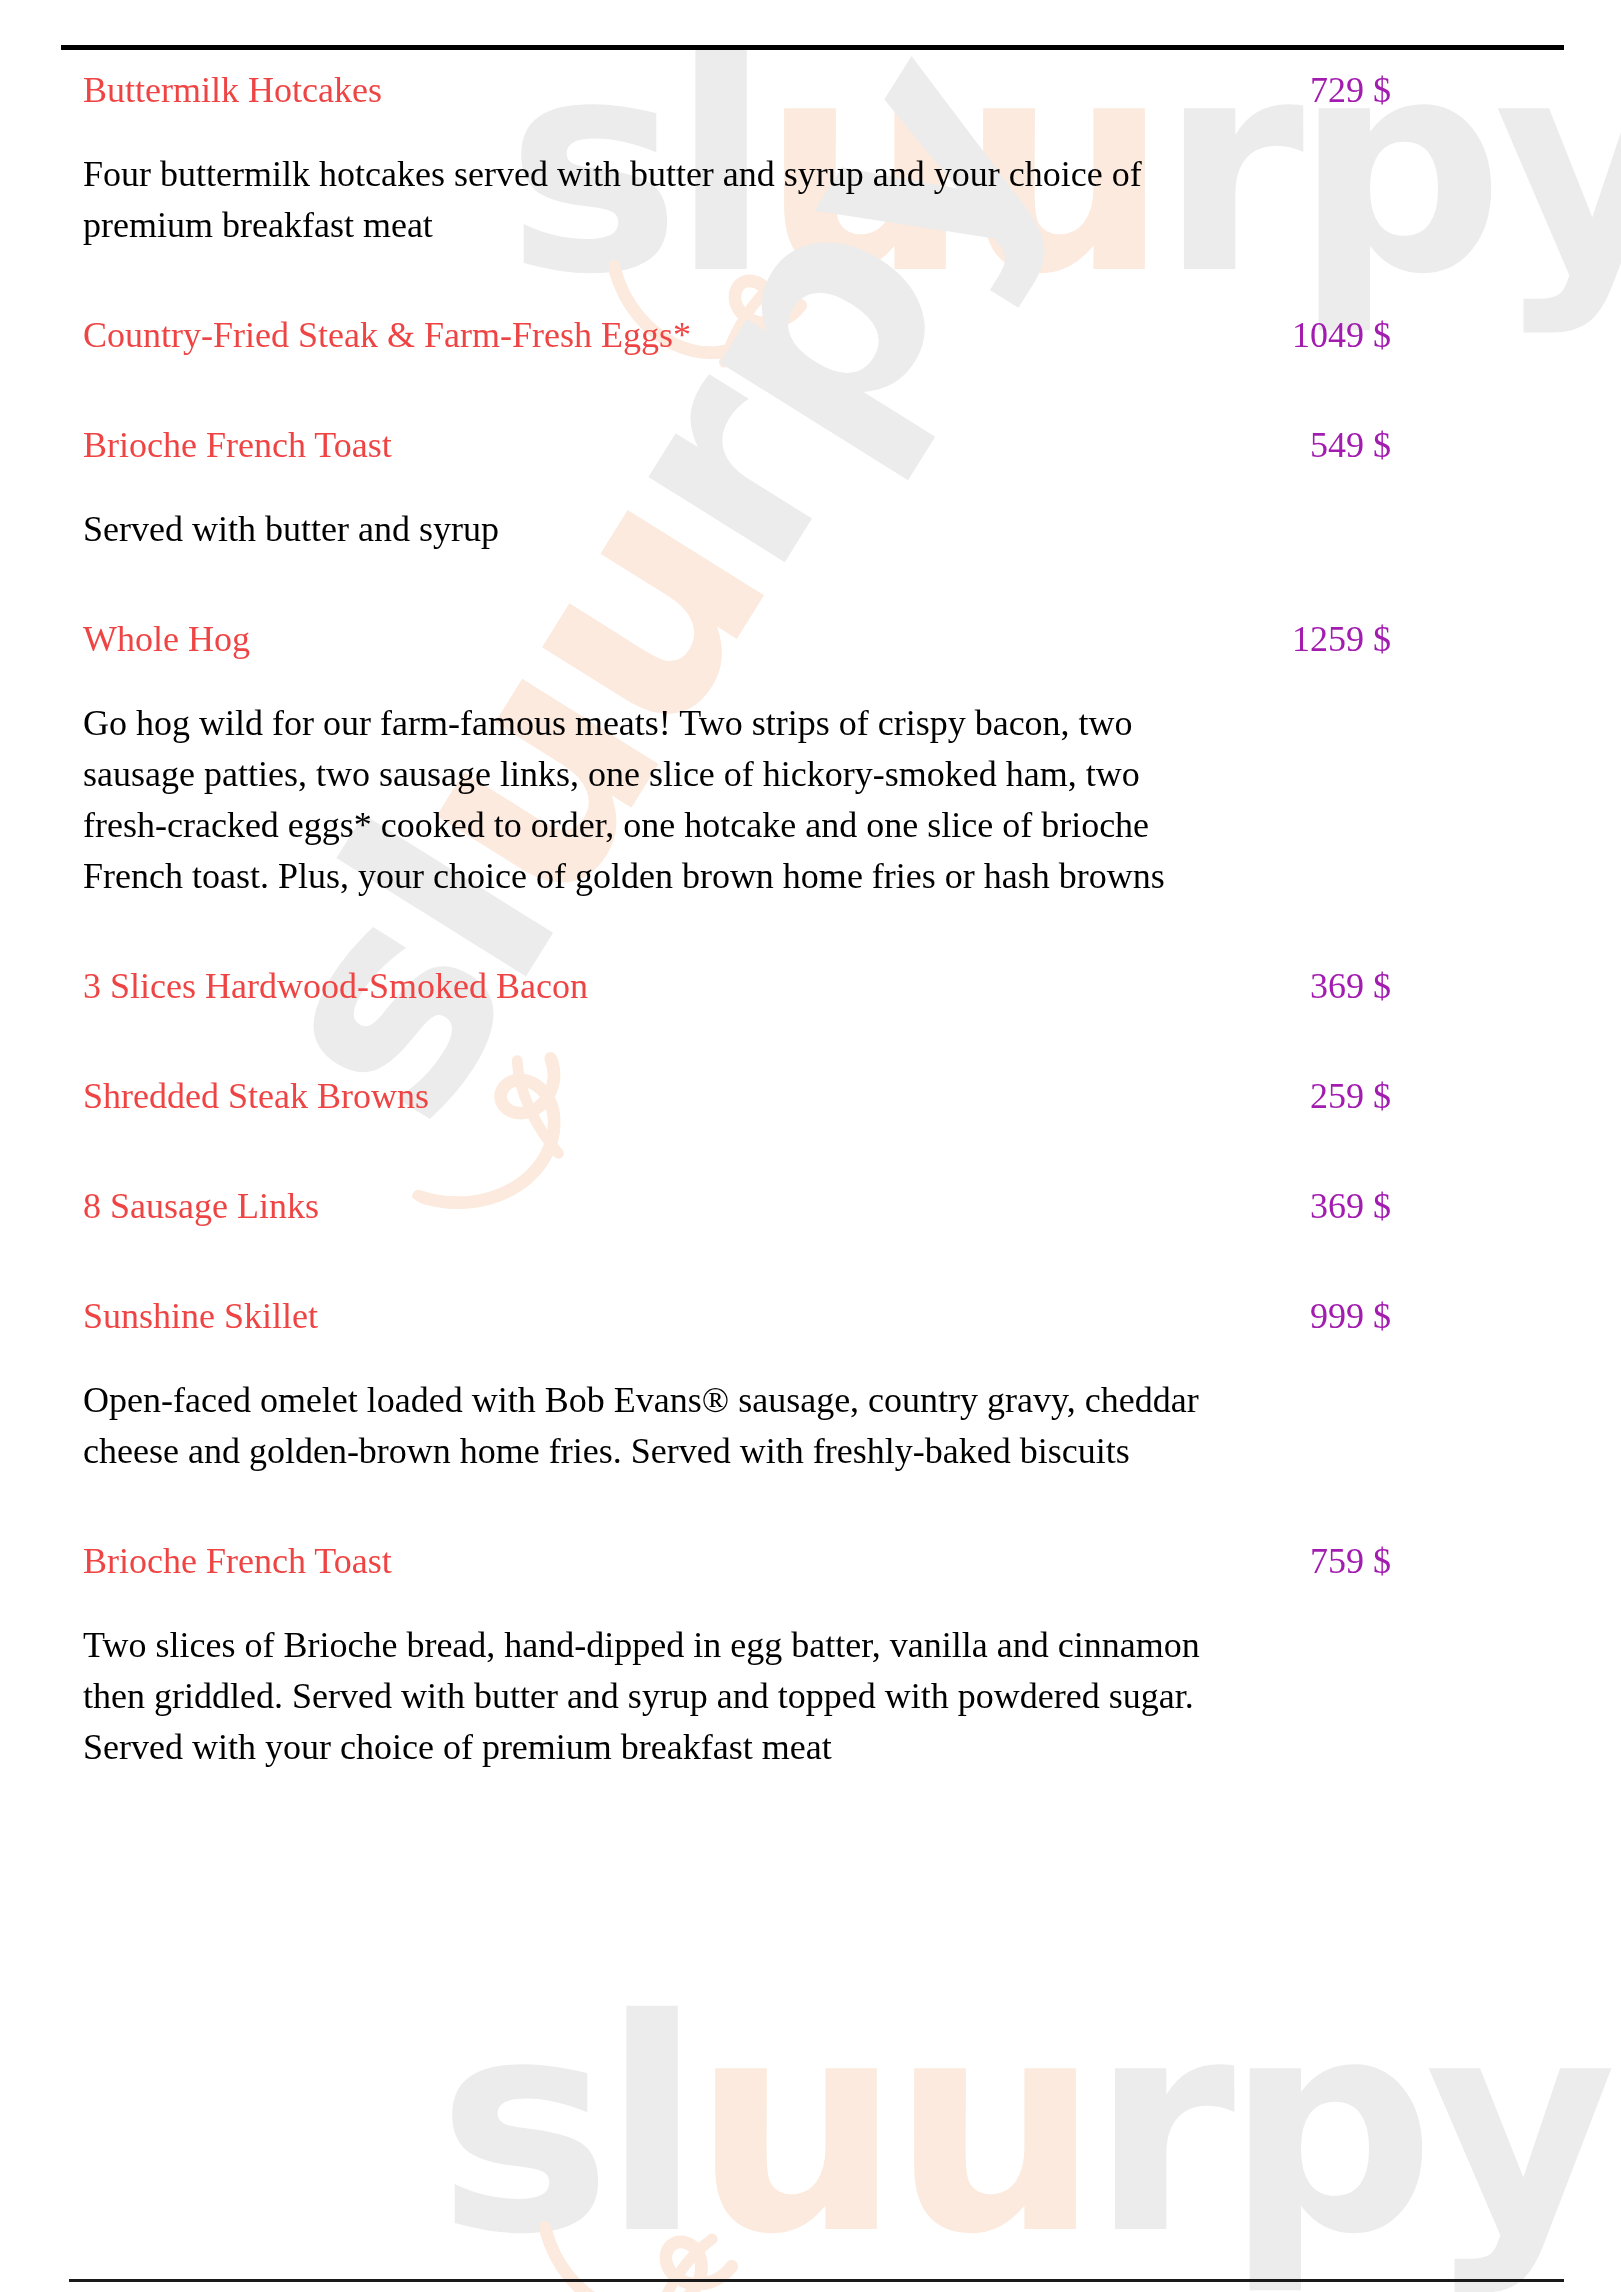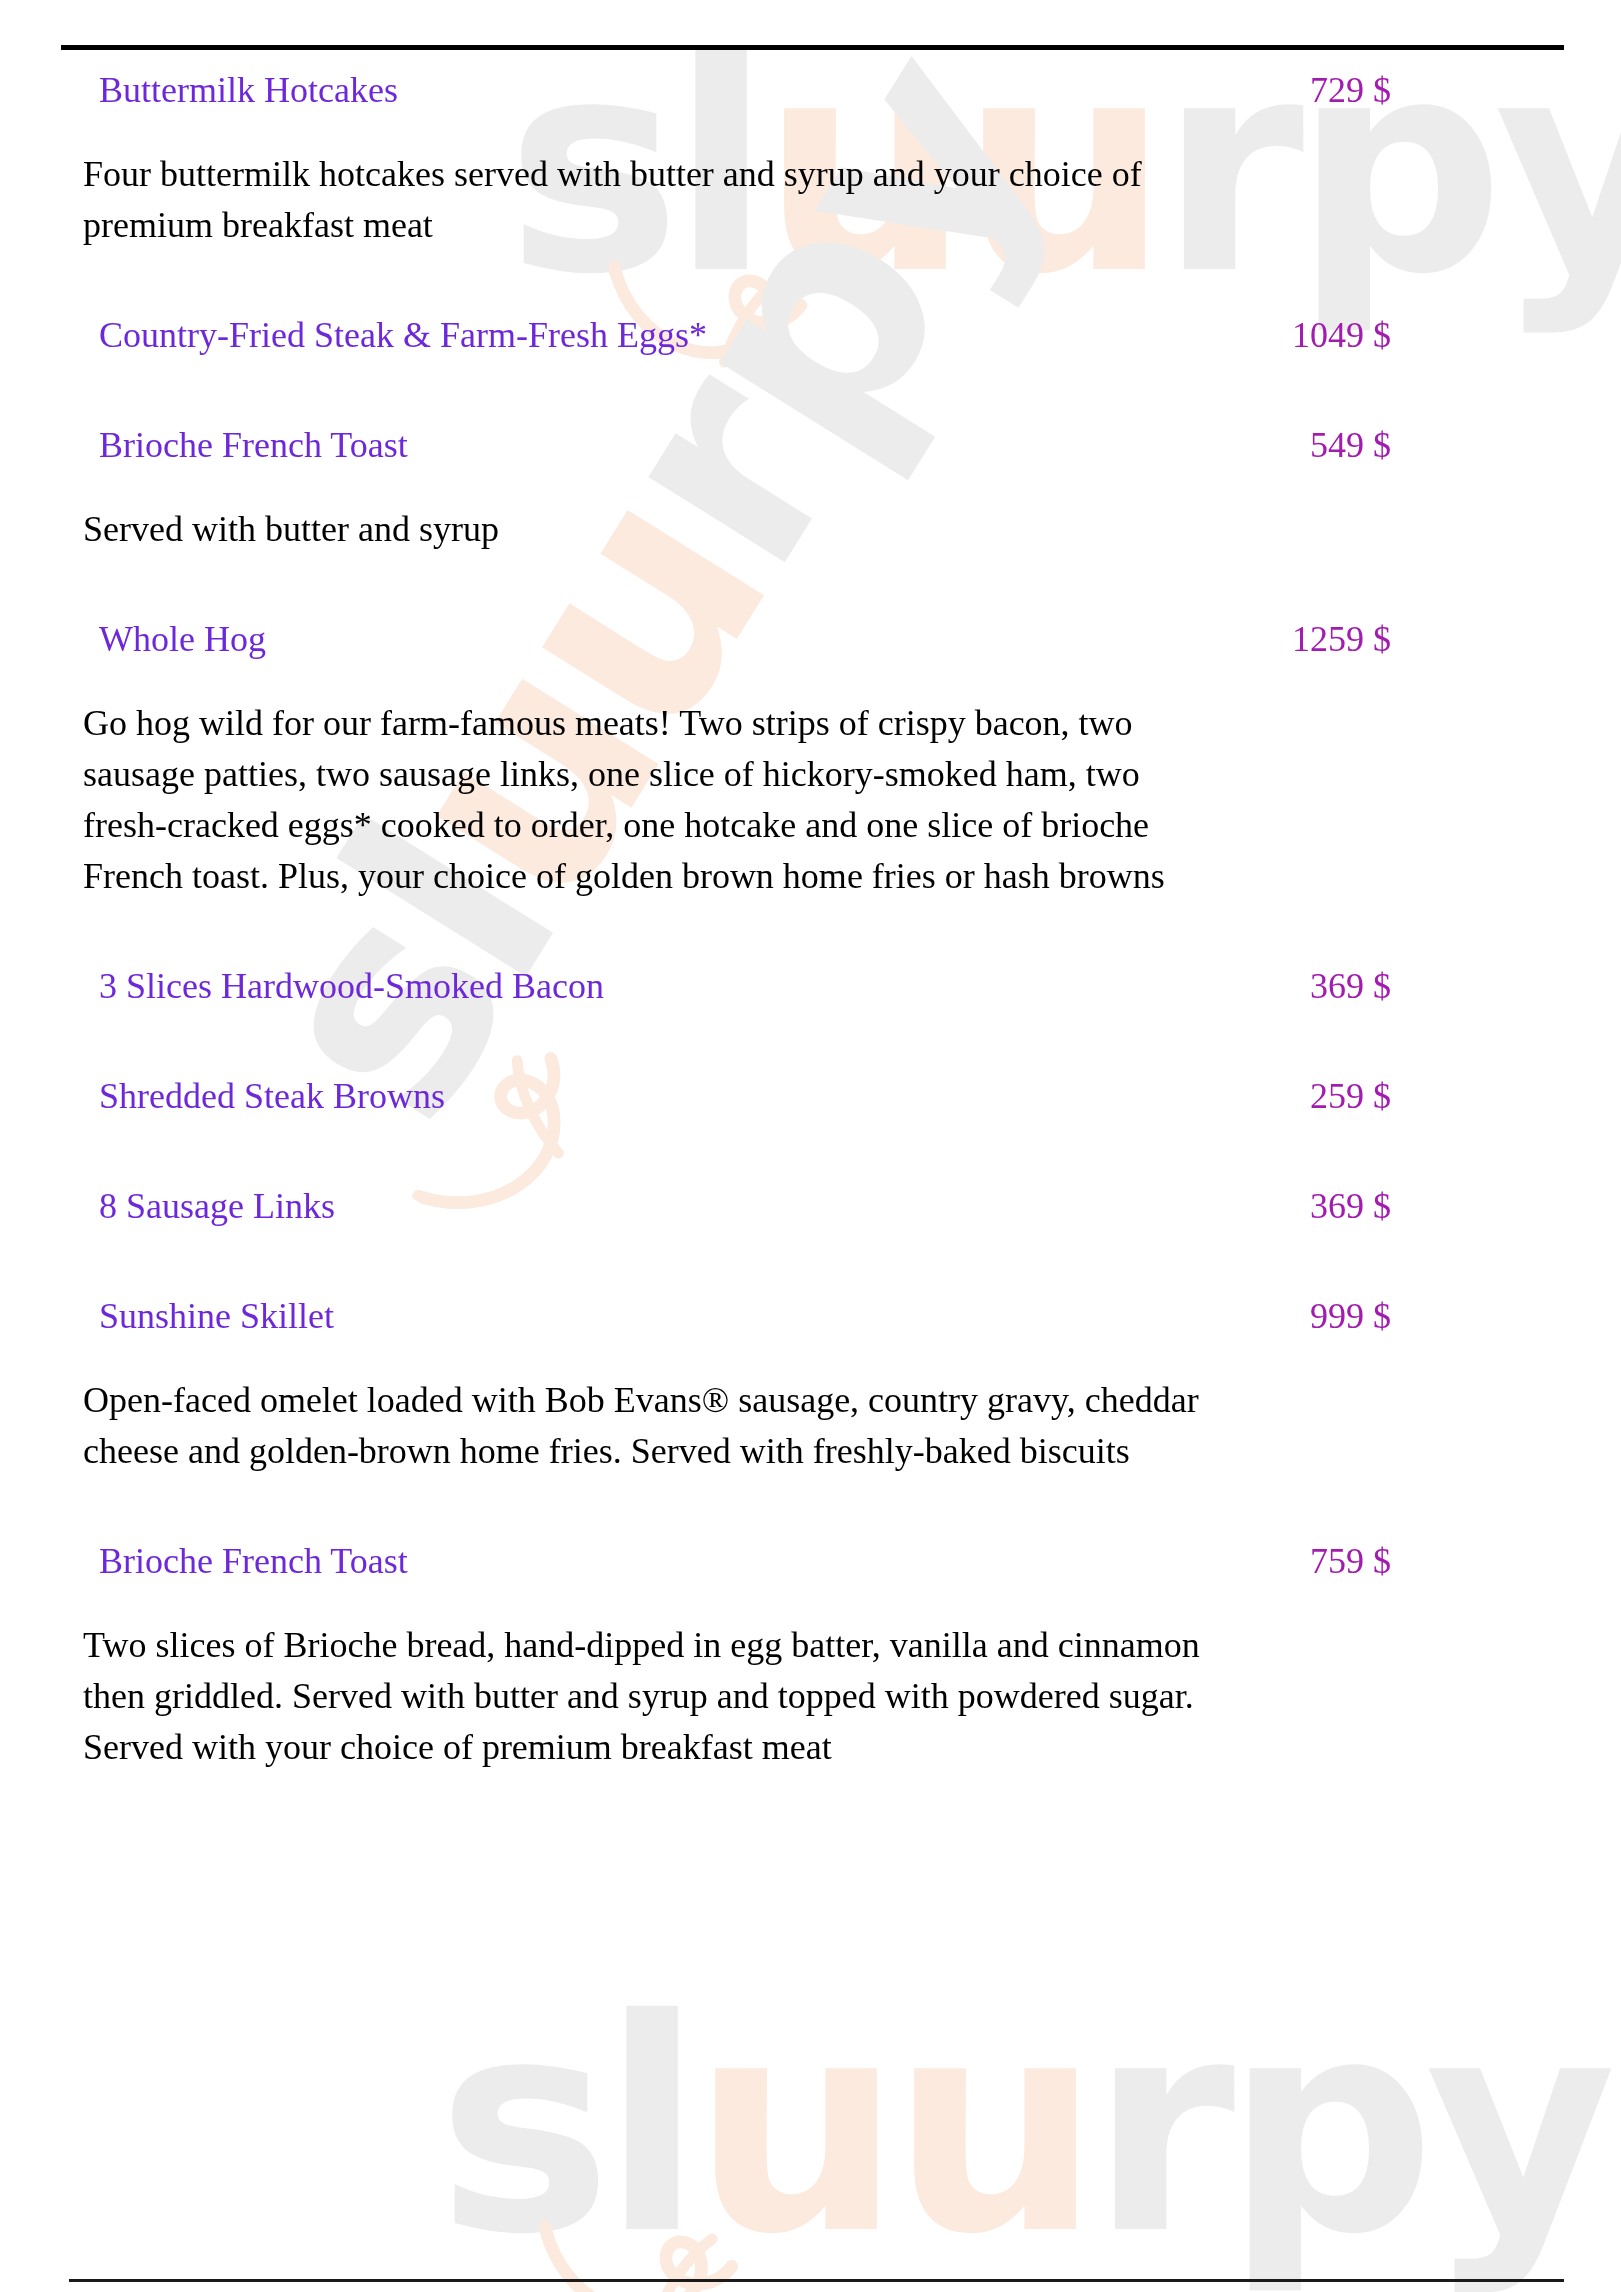--- a/index.html
+++ b/index.html
@@ -95,23 +95,22 @@
   }
   .item-head {
     display: flex;
     align-items: baseline;
     justify-content: space-between;
     width: 100%;
   }
   .item-name {
     font-size: 36px;
     line-height: 51px;
-    color: #6d28d9;
+    color: #ef4444;
     padding-right: 23.5px;
-    margin-left: 16px;
   }
   .item-price {
     font-size: 36px;
     line-height: 51px;
     color: #a21caf;
     white-space: nowrap;
     text-align: right;
     flex: 0 0 auto;
   }
   .item-desc {

